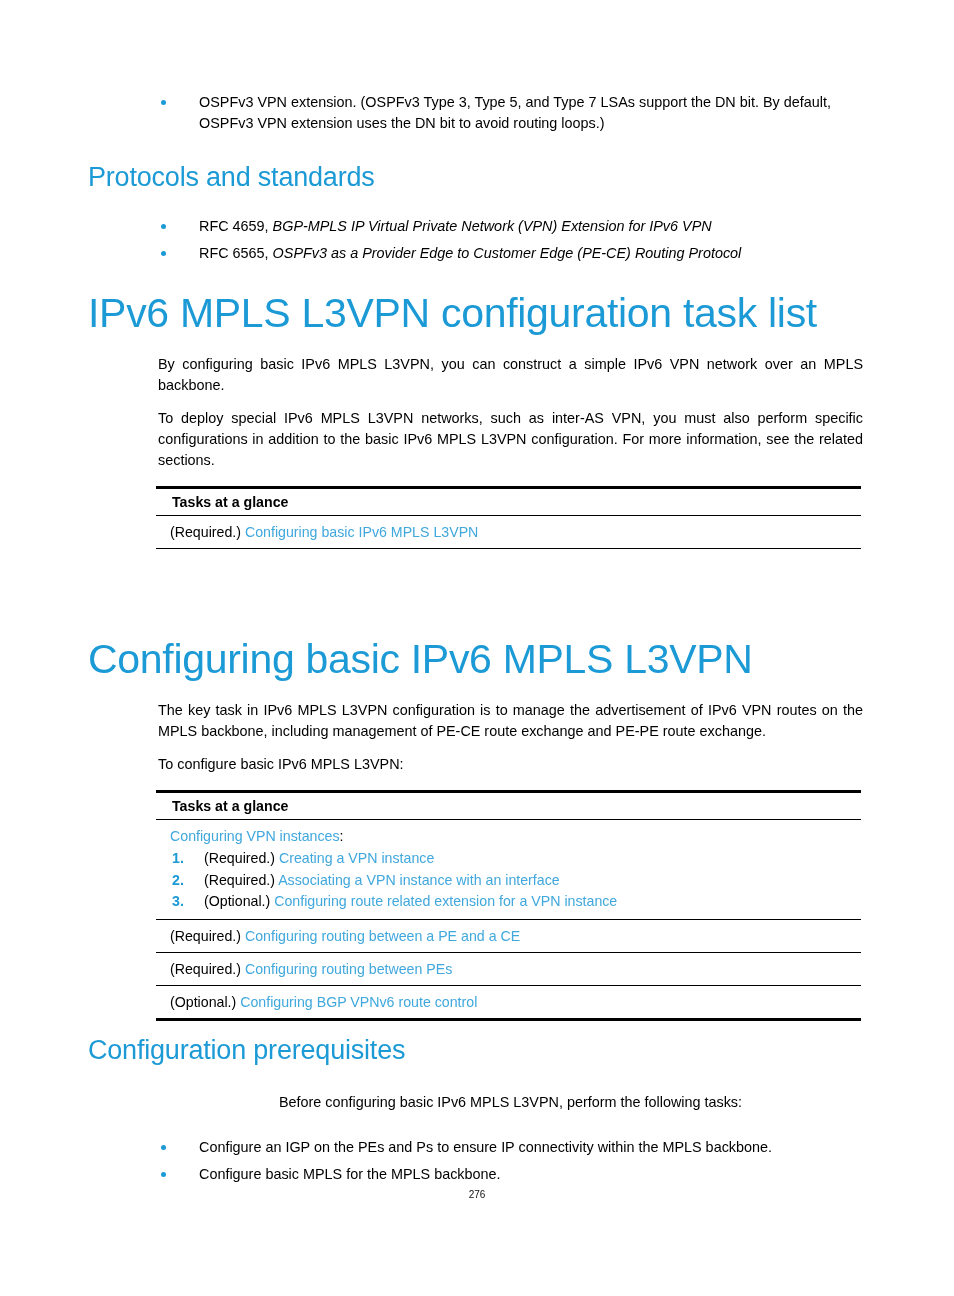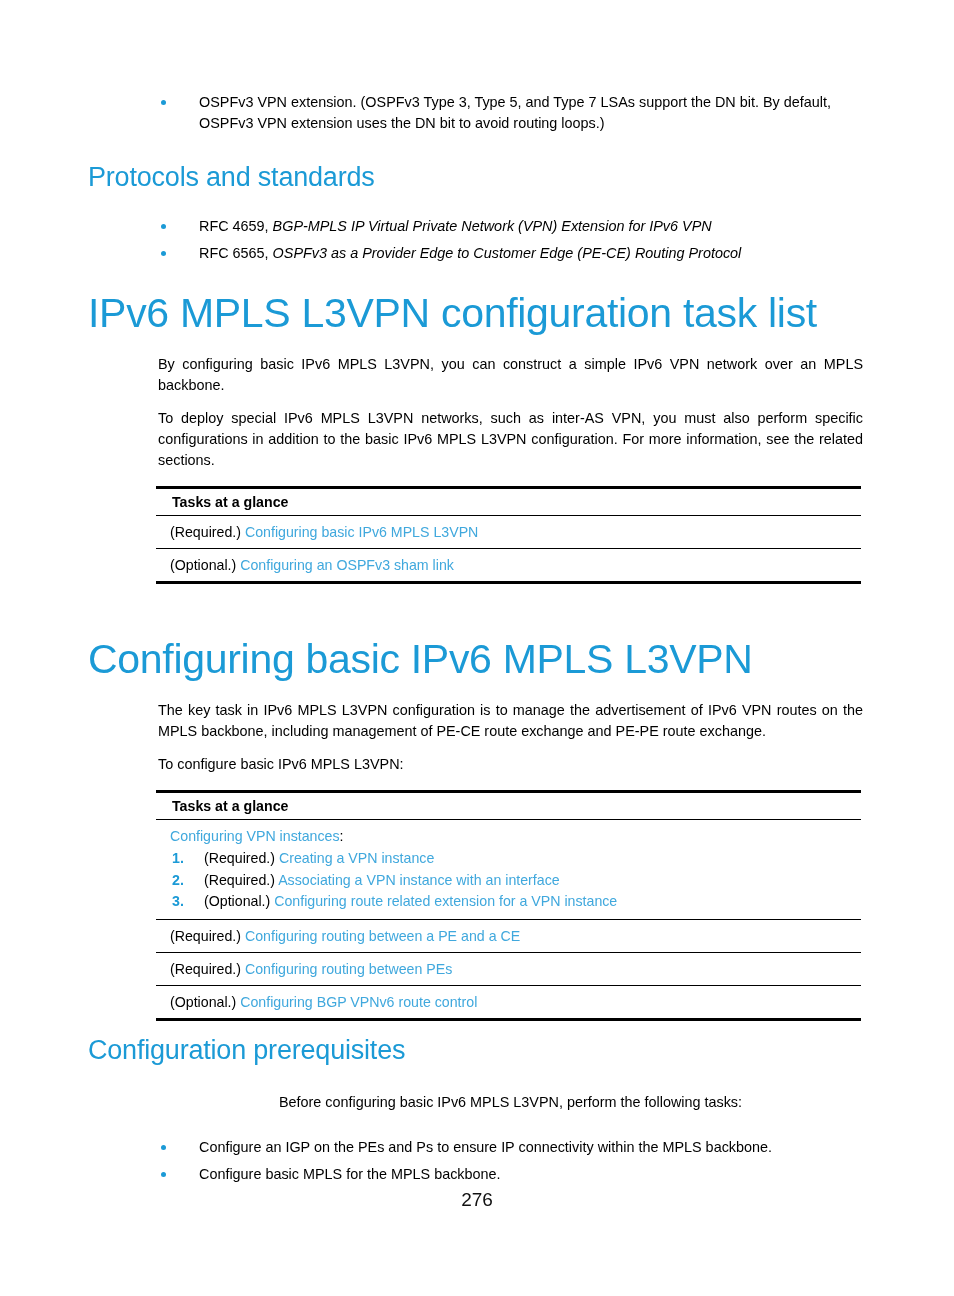--- a/index.html
+++ b/index.html
@@ -127,21 +127,21 @@
     top: 0;
     color: #1b9ad6;
     font-weight: bold;
   }
 
   .pagenum {
     position: absolute;
     left: 0;
     right: 0;
     text-align: center;
-    font-size: 19px;
+    font-size: 10px;
     color: #111;
   }
 
   
   .blk { position: absolute; }
 </style>
 </head>
 <body>
 
 <div class="page">
@@ -184,23 +184,20 @@
   <div class="blk" style="left:0; top:486px; width:954px;">
     <table class="glance-table">
       <thead>
         <tr class="thead-row">
           <th>Tasks at a glance</th>
         </tr>
       </thead>
       <tbody>
         <tr>
           <td><span>(Required.) </span><a class="lnk" href="#" style="text-decoration:none;">Configuring basic IPv6 MPLS L3VPN</a></td>
-        </tr>
-        <tr class="last-row">
-          <td><span>(Optional.) </span><a class="lnk" href="#" style="text-decoration:none;">Configuring an OSPFv3 sham link</a></td>
         </tr>
       </tbody>
     </table>
   </div>
 
   <div class="blk" style="left:88px; top:637px;">
     <h1 class="chapter-title">Configuring basic IPv6 MPLS L3VPN</h1>
   </div>
 
   <div class="blk" style="left:158px; top:700px; width:705px;">

